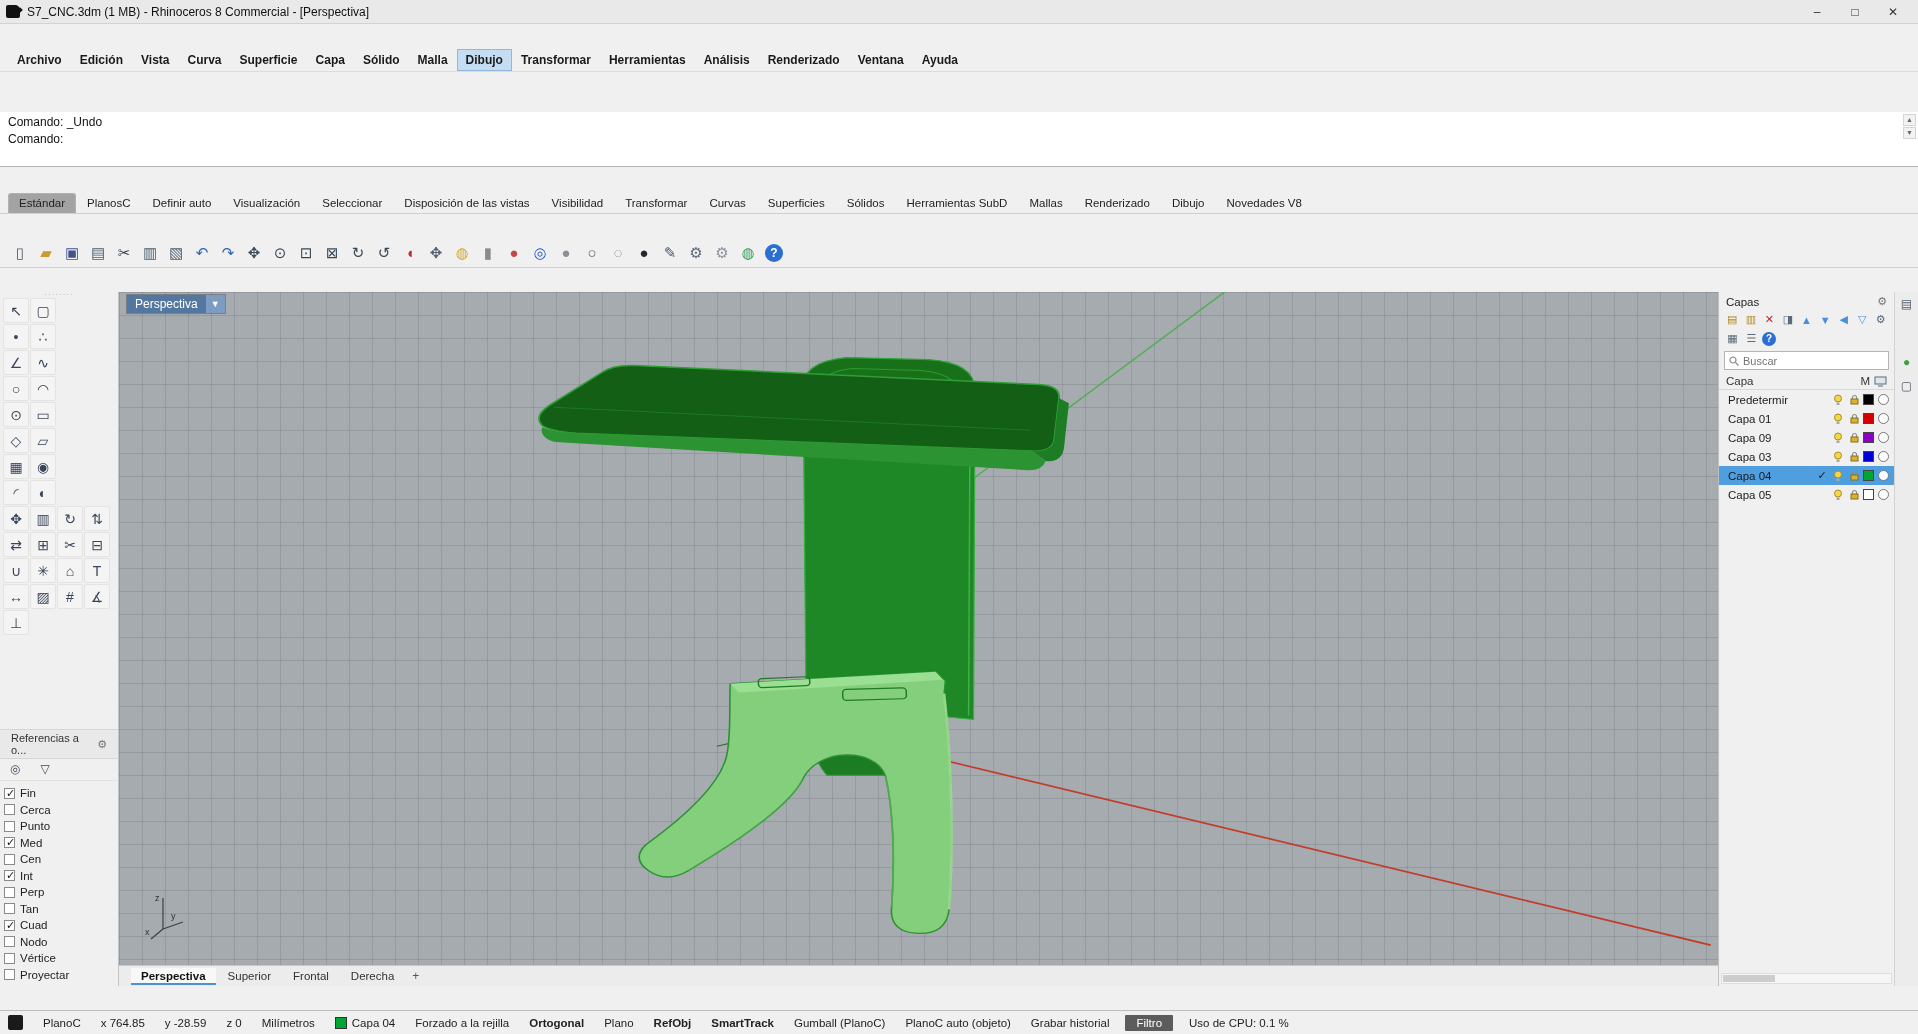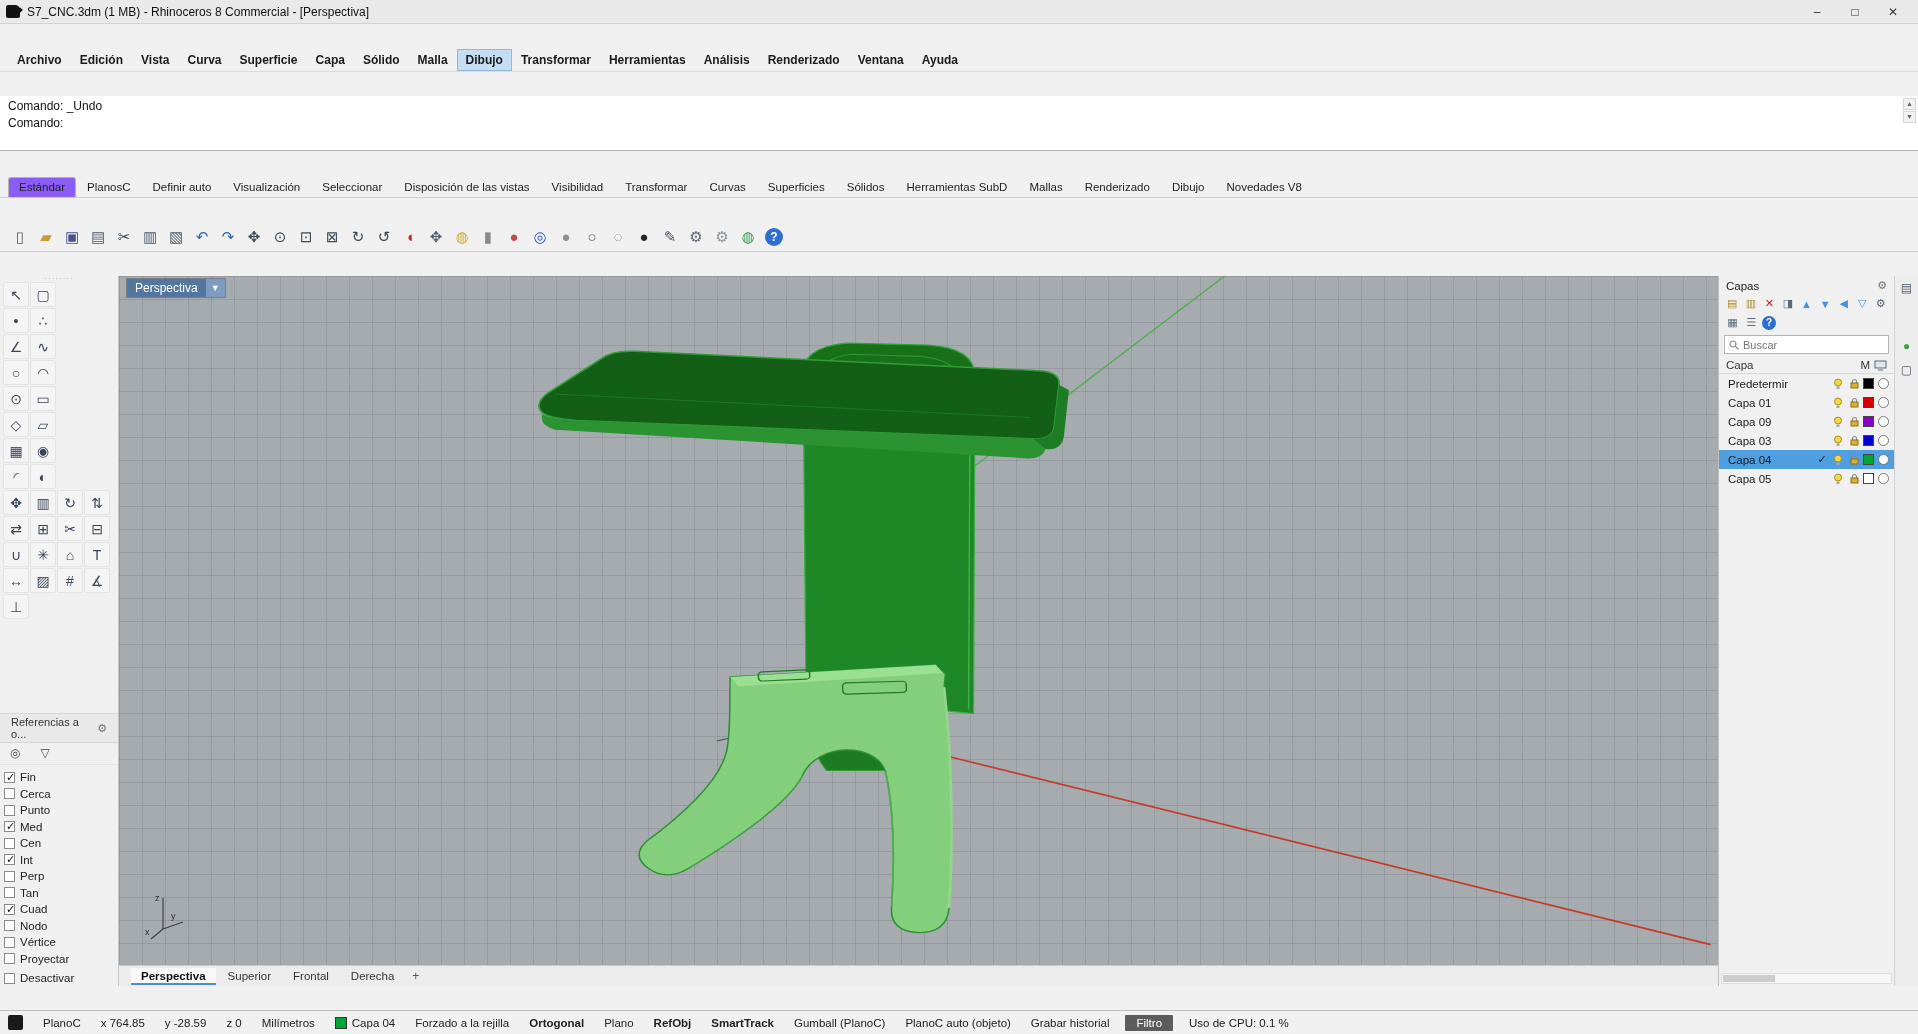--- a/index.html
+++ b/index.html
@@ -14,30 +14,30 @@
   .title-text{font-size:12px;color:#111;}
   .win-controls{margin-left:auto;display:flex;}
   .win-btn{width:38px;height:22px;text-align:center;line-height:22px;font-size:12px;color:#333;}
 
   
   .menubar{height:24px;background:#f0f0f0;border-bottom:1px solid #dcdcdc;display:flex;align-items:center;padding:0 8px;flex:0 0 auto;font-weight:bold;}
   .menu-item{padding:3px 8px;border:1px solid transparent;}
   .menu-item.active{background:#c4ddf2;border-color:#8fb8dc;}
 
   
-  .cmdarea{height:55px;background:#ffffff;border-bottom:1px solid #b5b5b5;padding:2px 8px;position:relative;flex:0 0 auto;}
+  .cmdarea{height:55px;background:#ffffff;border-bottom:1px solid #b5b5b5;padding:2px 8px;position:relative;flex:0 0 auto;margin-top:16px;}
   .cmd-line{height:17px;line-height:17px;font-size:12px;color:#111;white-space:nowrap;}
   .cmd-line:last-of-type{border-top:1px solid #f0f0f0;}
   .cmd-scroll{position:absolute;right:2px;top:2px;display:flex;flex-direction:column;gap:1px;}
   .cmd-scroll span{width:13px;height:12px;background:#f2f2f2;border:1px solid #d5d5d5;font-size:7px;line-height:10px;text-align:center;color:#666;}
 
   
   .tabbar{height:23px;background:#f0f0f0;border-bottom:1px solid #cfcfcf;display:flex;align-items:flex-end;padding:0 8px;flex:0 0 auto;}
   .tab{padding:3px 10px 4px;font-size:11.5px;color:#222;border:1px solid transparent;border-bottom:none;white-space:nowrap;}
-  .tab.active{background:#8b5cf6;border-color:#b2b2b2;border-radius:3px 3px 0 0;margin-top:28px;}
+  .tab.active{background:#a3a3a3;border-color:#b2b2b2;border-radius:3px 3px 0 0;margin-top:28px;}
 
   
   .toolbar{height:30px;background:#f0f0f0;border-bottom:1px solid #cfcfcf;display:flex;align-items:center;padding:0 8px;gap:2px;flex:0 0 auto;}
   .tb-icon{width:24px;height:24px;display:flex;align-items:center;justify-content:center;font-size:15px;border:1px solid transparent;border-radius:2px;}
   .tb-icon.blue{background:#2d6fd0;color:#fff !important;border-radius:50%;width:18px;height:18px;margin:0 3px;font-size:12px;font-weight:bold;}
 
   
   .main{flex:1;display:flex;min-height:0;}
 
   

